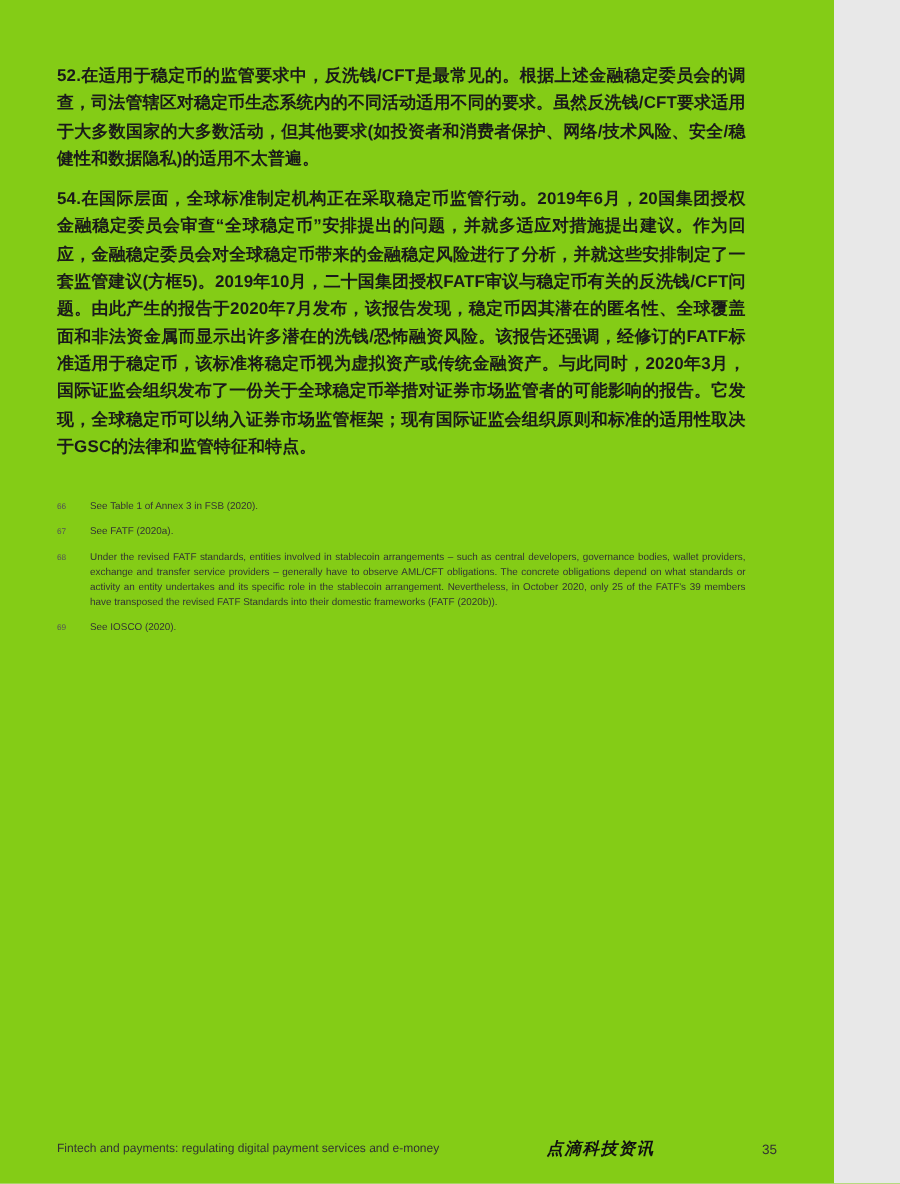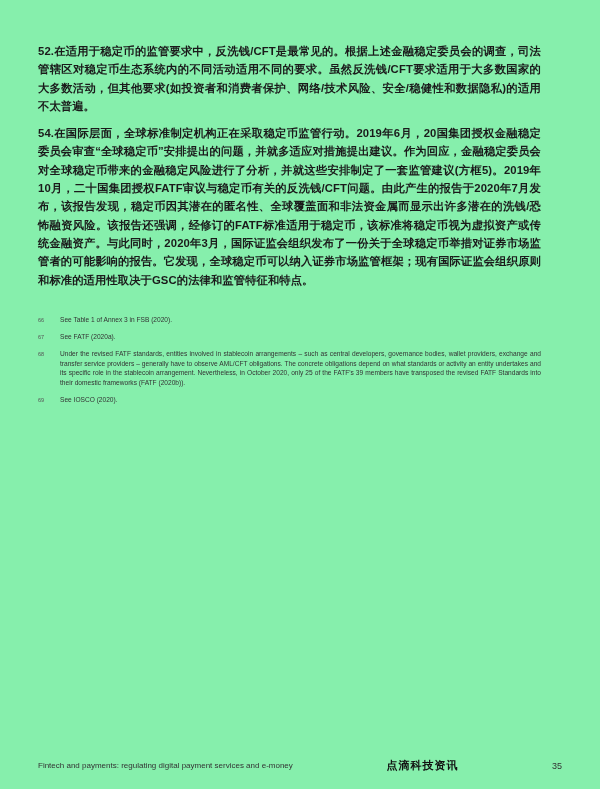--- a/index.html
+++ b/index.html
@@ -8,23 +8,23 @@
   }
   body {
     width: 600px;
     height: 789px;
     background: #e8e8e8;
     font-family: "Liberation Sans", sans-serif;
     overflow: hidden;
   }
   .page {
     position: relative;
-    width: 600px;
+    width: 556px;
     height: 789px;
-    background: #86efac;
+    background: #84cc16;
     box-sizing: border-box;
     padding: 42px 59px 0 38px;
   }
   .body-text {
     font-size: 11.3px;
     line-height: 1.62;
     color: #1a1a1a;
     text-align: justify;
     margin: 0 0 9px 0;
     letter-spacing: 0.1px;
@@ -72,20 +72,21 @@
   .footer-title {
     flex: 0 0 auto;
   }
   .footer-center {
     flex: 1;
     text-align: center;
     font-size: 11px;
     font-weight: bold;
     color: #111;
     letter-spacing: 1px;
+    font-style: italic;
   }
   .footer-page {
     flex: 0 0 auto;
     font-size: 9px;
     color: #333;
   }
 </style>
 </head>
 <body>
 

